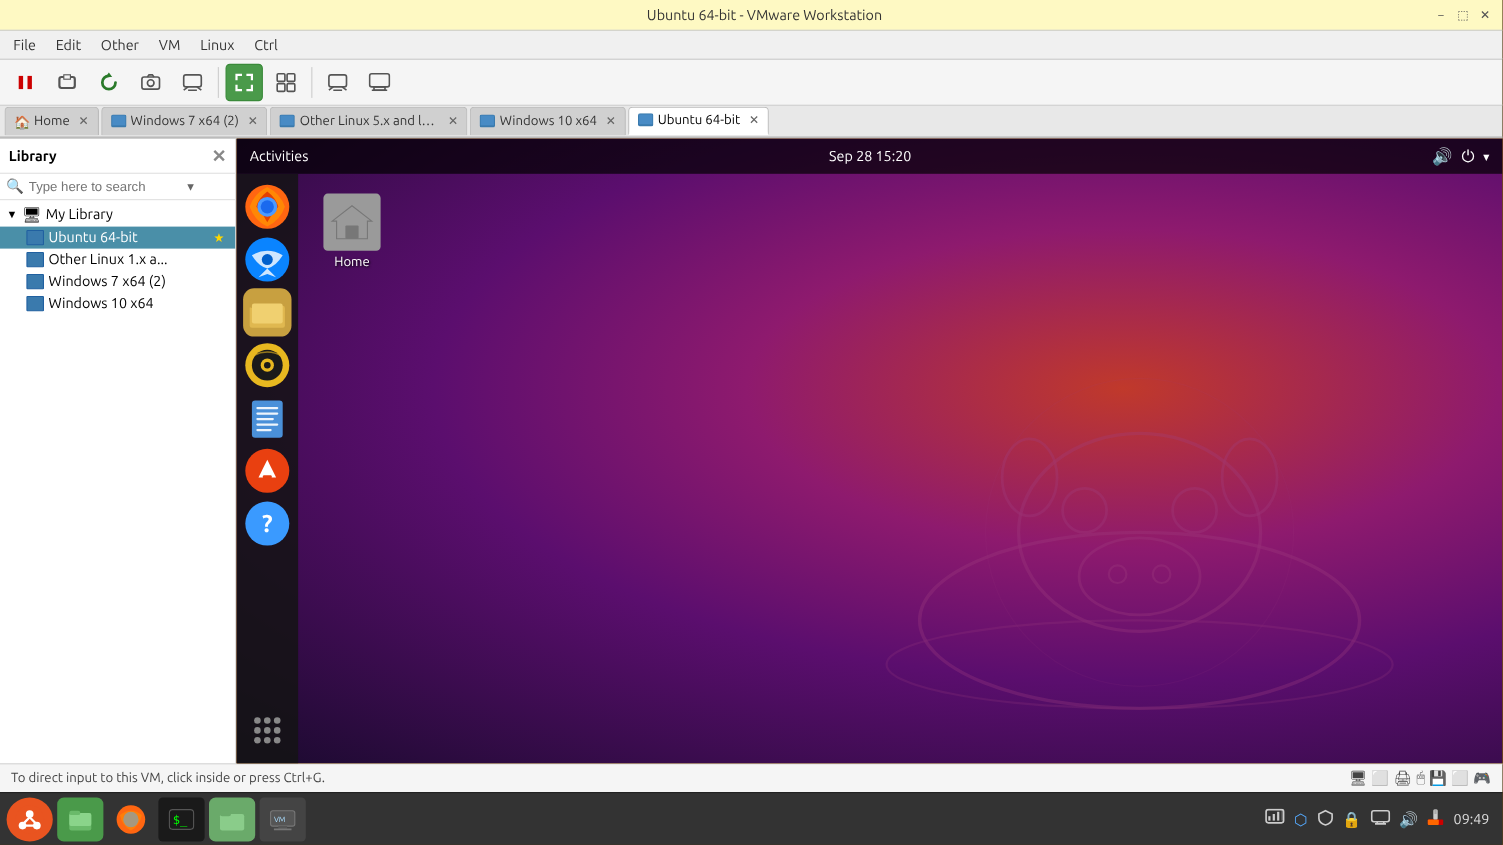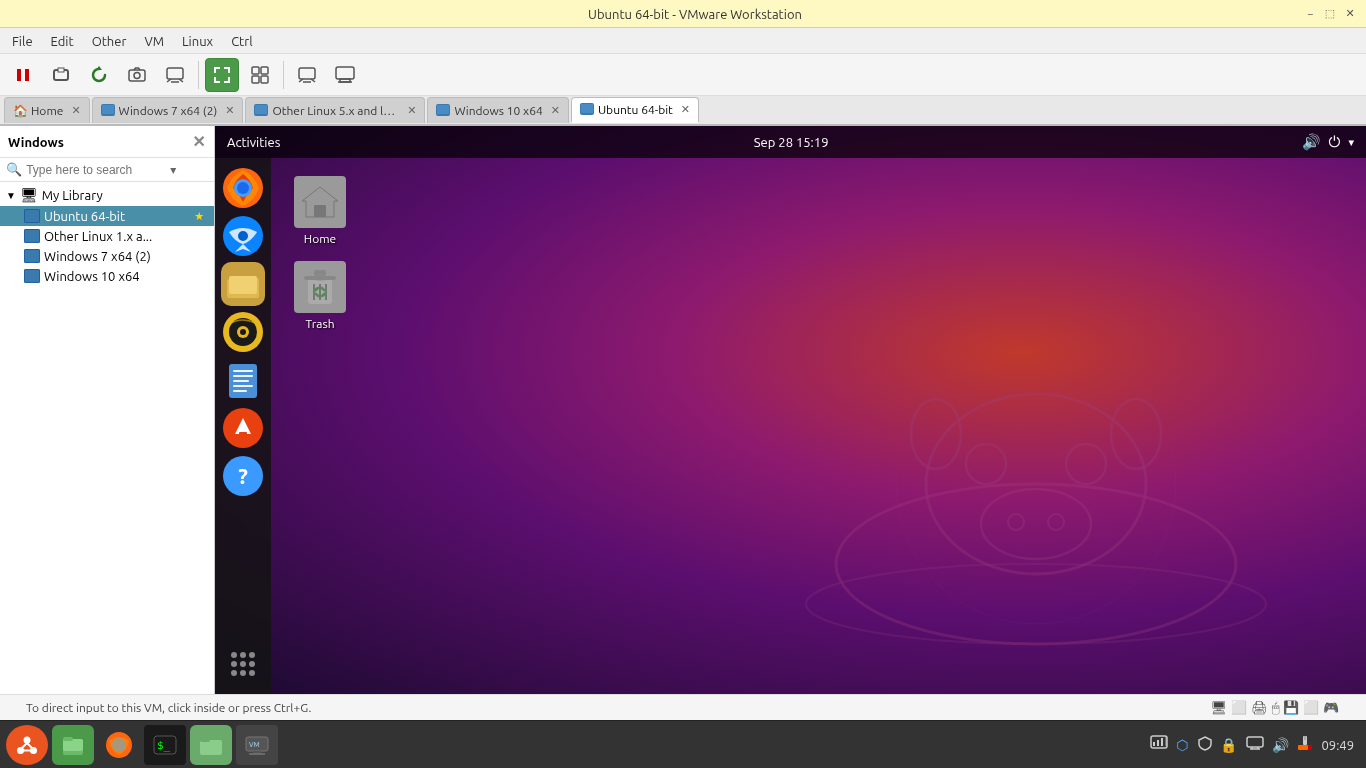--- a/index.html
+++ b/index.html
@@ -147,21 +147,21 @@
       position: absolute; top: 50px; left: 70px; display: flex; flex-direction: column; gap: 16px; z-index: 5;
     }
     .desktop-icon {
       display: flex; flex-direction: column; align-items: center; gap: 4px; cursor: pointer; width: 70px;
     }
     .desktop-icon-label { color: #fff; font-size: 12px; text-align: center; text-shadow: 1px 1px 2px #000; }
 
     
     #status-bar {
       width: 100%; height: 26px; background: #f5f5f5;
-      display: flex; align-items: center; padding: 0 26px;
+      display: flex; align-items: center; padding: 0 10px;
       border-top: 1px solid #ddd; font-size: 12px; color: #444;
     }
 
     
     #taskbar {
       width: 100%; height: 48px; background: #333;
       display: flex; align-items: center; padding: 0 6px; gap: 4px;
       border-top: 1px solid #222;
     }
     .taskbar-app {
@@ -322,21 +322,21 @@
     </span>
     <span class="tab-label">Ubuntu 64-bit</span>
     <span class="tab-close">✕</span>
   </div>
 </div>
 
 <div id="main" style="height: 568px;">
 
   <div id="library">
     <div id="library-header">
-      <span>Windows</span>
+      <span>Library</span>
       <span class="close-btn">✕</span>
     </div>
     <div id="library-search">
       <span style="font-size:13px;color:#888;">🔍</span>
       <input type="text" style="color: rgb(170, 170, 170);" placeholder="Type here to search">
       <span class="dropdown-btn">▾</span>
     </div>
     <div id="library-tree">
       <div class="tree-group">
         <div class="tree-group-header">
@@ -393,21 +393,21 @@
           <circle cx="270" cy="238" r="8" fill="none" stroke="#a04080" stroke-width="2" opacity="0.6"></circle>
 
           <ellipse cx="250" cy="320" rx="230" ry="40" fill="none" stroke="#a04080" stroke-width="2" opacity="0.4"></ellipse>
 
           <circle cx="250" cy="200" r="140" fill="none" stroke="#a04080" stroke-width="1" opacity="0.2"></circle>
         </svg>
       </div>
 
       <div id="ubuntu-topbar">
         <span style="color:#fff;cursor:pointer;">Activities</span>
-        <span style="color:#fff;">Sep 28  15:19</span>
+        <span style="color:#fff;">Sep 28  15:20</span>
         <div class="system-tray">
           <span style="color:#fff;font-size:15px;">🔊</span>
           <span style="color:#fff;font-size:15px;">⏻</span>
           <span style="color:#fff;font-size:11px;">▾</span>
         </div>
       </div>
 
       <div id="ubuntu-dock">
 
         <div class="dock-icon" style="background:none;">
@@ -492,39 +492,20 @@
       <div id="desktop-icons">
         <div class="desktop-icon">
           <div class="home-icon-bg">
             <svg width="40" height="38" viewBox="0 0 40 38">
               <polygon points="20,4 2,18 6,18 6,34 34,34 34,18 38,18" fill="#9a9a9a" stroke="#777" stroke-width="1"></polygon>
               <rect x="14" y="22" width="12" height="12" rx="1" fill="#777"></rect>
             </svg>
           </div>
           <span class="desktop-icon-label">Home</span>
         </div>
-        <div class="desktop-icon">
-          <div class="trash-icon-bg">
-            <svg width="40" height="42" viewBox="0 0 40 42">
-              <rect x="8" y="12" width="24" height="26" rx="3" fill="#aaa"></rect>
-              <path d="M8 12 Q20 18 32 12" fill="#9a9a9a"></path>
-              <rect x="4" y="10" width="32" height="4" rx="2" fill="#888"></rect>
-              <rect x="14" y="4" width="12" height="6" rx="2" fill="#888"></rect>
-              <line x1="14" y1="18" x2="14" y2="34" stroke="#777" stroke-width="2"></line>
-              <line x1="20" y1="18" x2="20" y2="34" stroke="#777" stroke-width="2"></line>
-              <line x1="26" y1="18" x2="26" y2="34" stroke="#777" stroke-width="2"></line>
-
-              <path d="M16 24 Q20 19 24 24" fill="none" stroke="#5a8a5a" stroke-width="2.5" stroke-linecap="round"></path>
-              <polygon points="13,23 17,21 15,27" fill="#5a8a5a"></polygon>
-              <path d="M24 28 Q20 33 16 28" fill="none" stroke="#5a8a5a" stroke-width="2.5" stroke-linecap="round"></path>
-              <polygon points="27,29 23,31 25,25" fill="#5a8a5a"></polygon>
-            </svg>
-          </div>
-          <span class="desktop-icon-label">Trash</span>
-        </div>
       </div>
 
     </div>
   </div>
 </div>
 
 <div id="status-bar">
   <span>To direct input to this VM, click inside or press Ctrl+G.</span>
   <div style="margin-left:auto;display:flex;gap:4px;align-items:center;">
     <span style="font-size:13px;">🖥</span>

